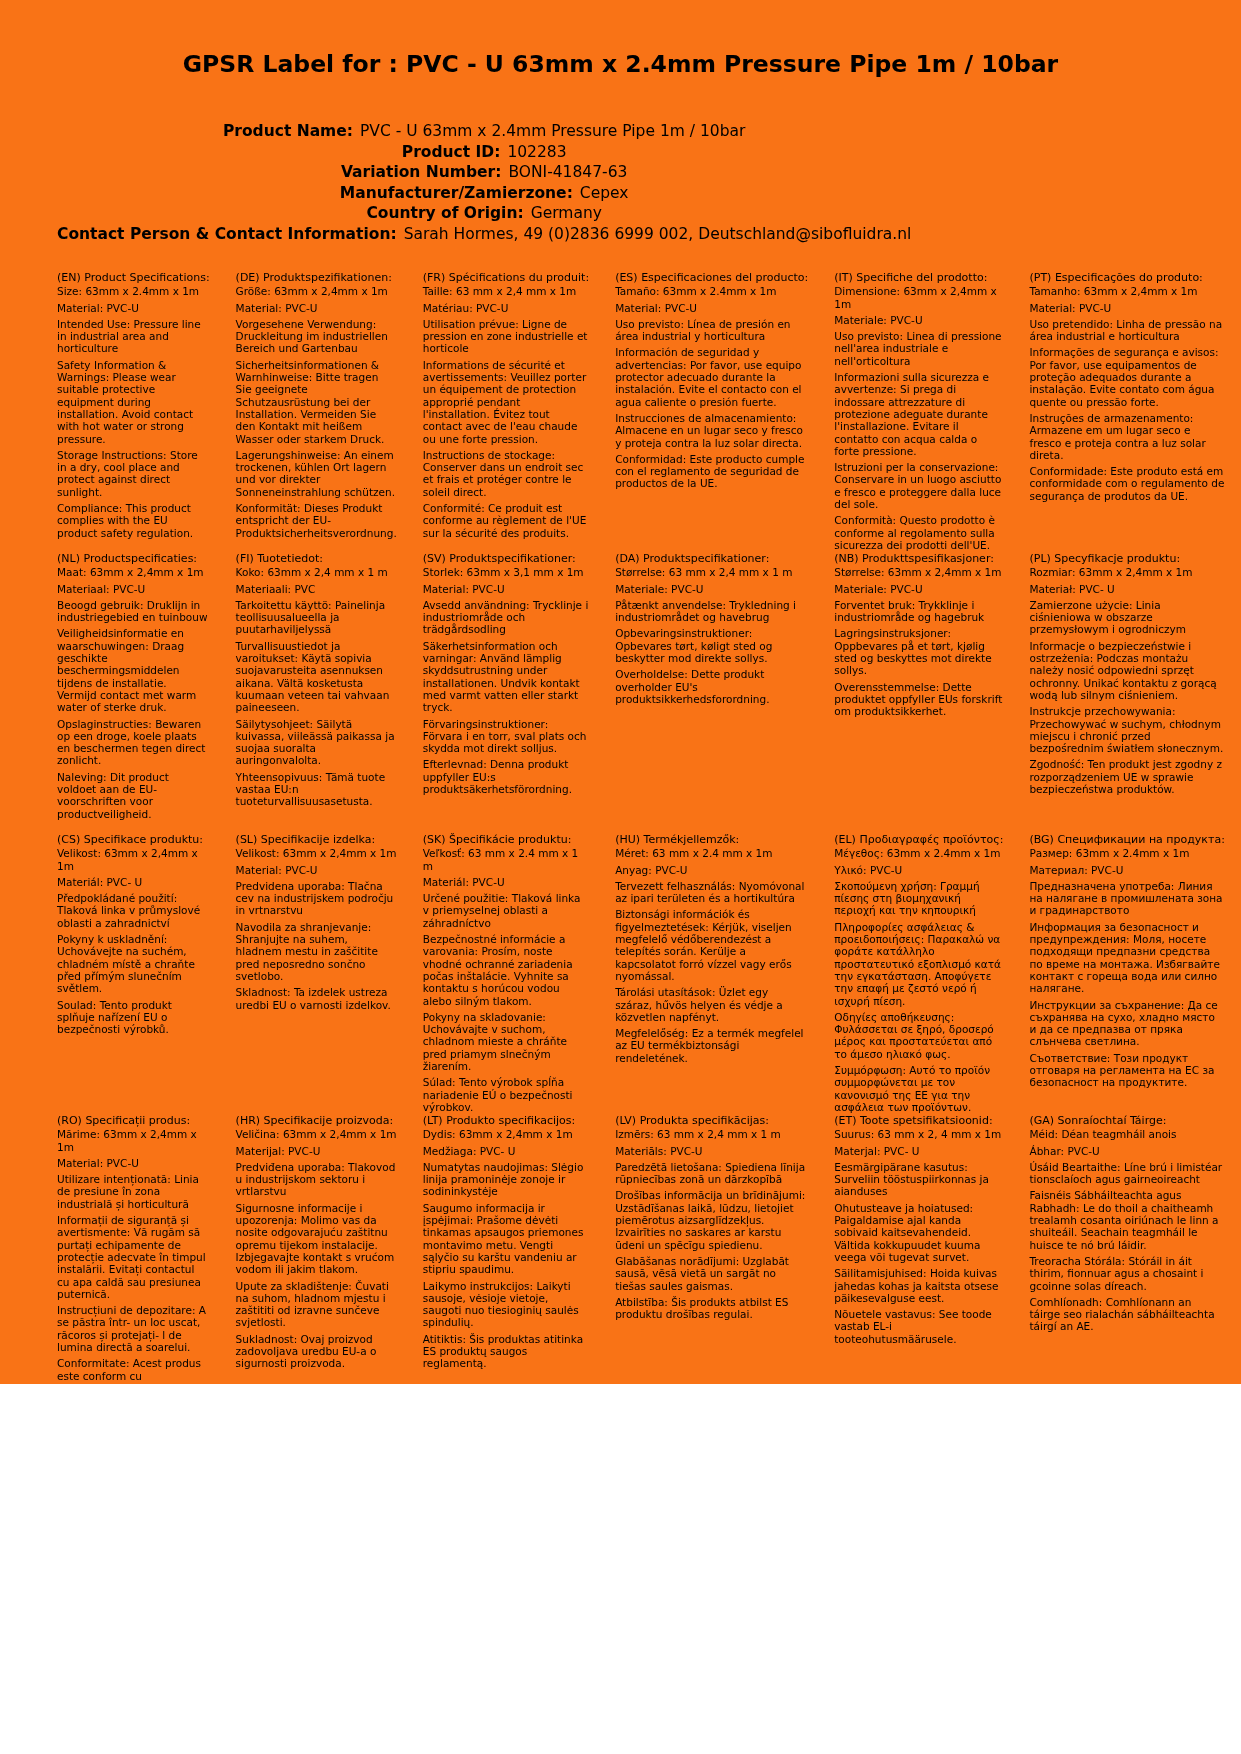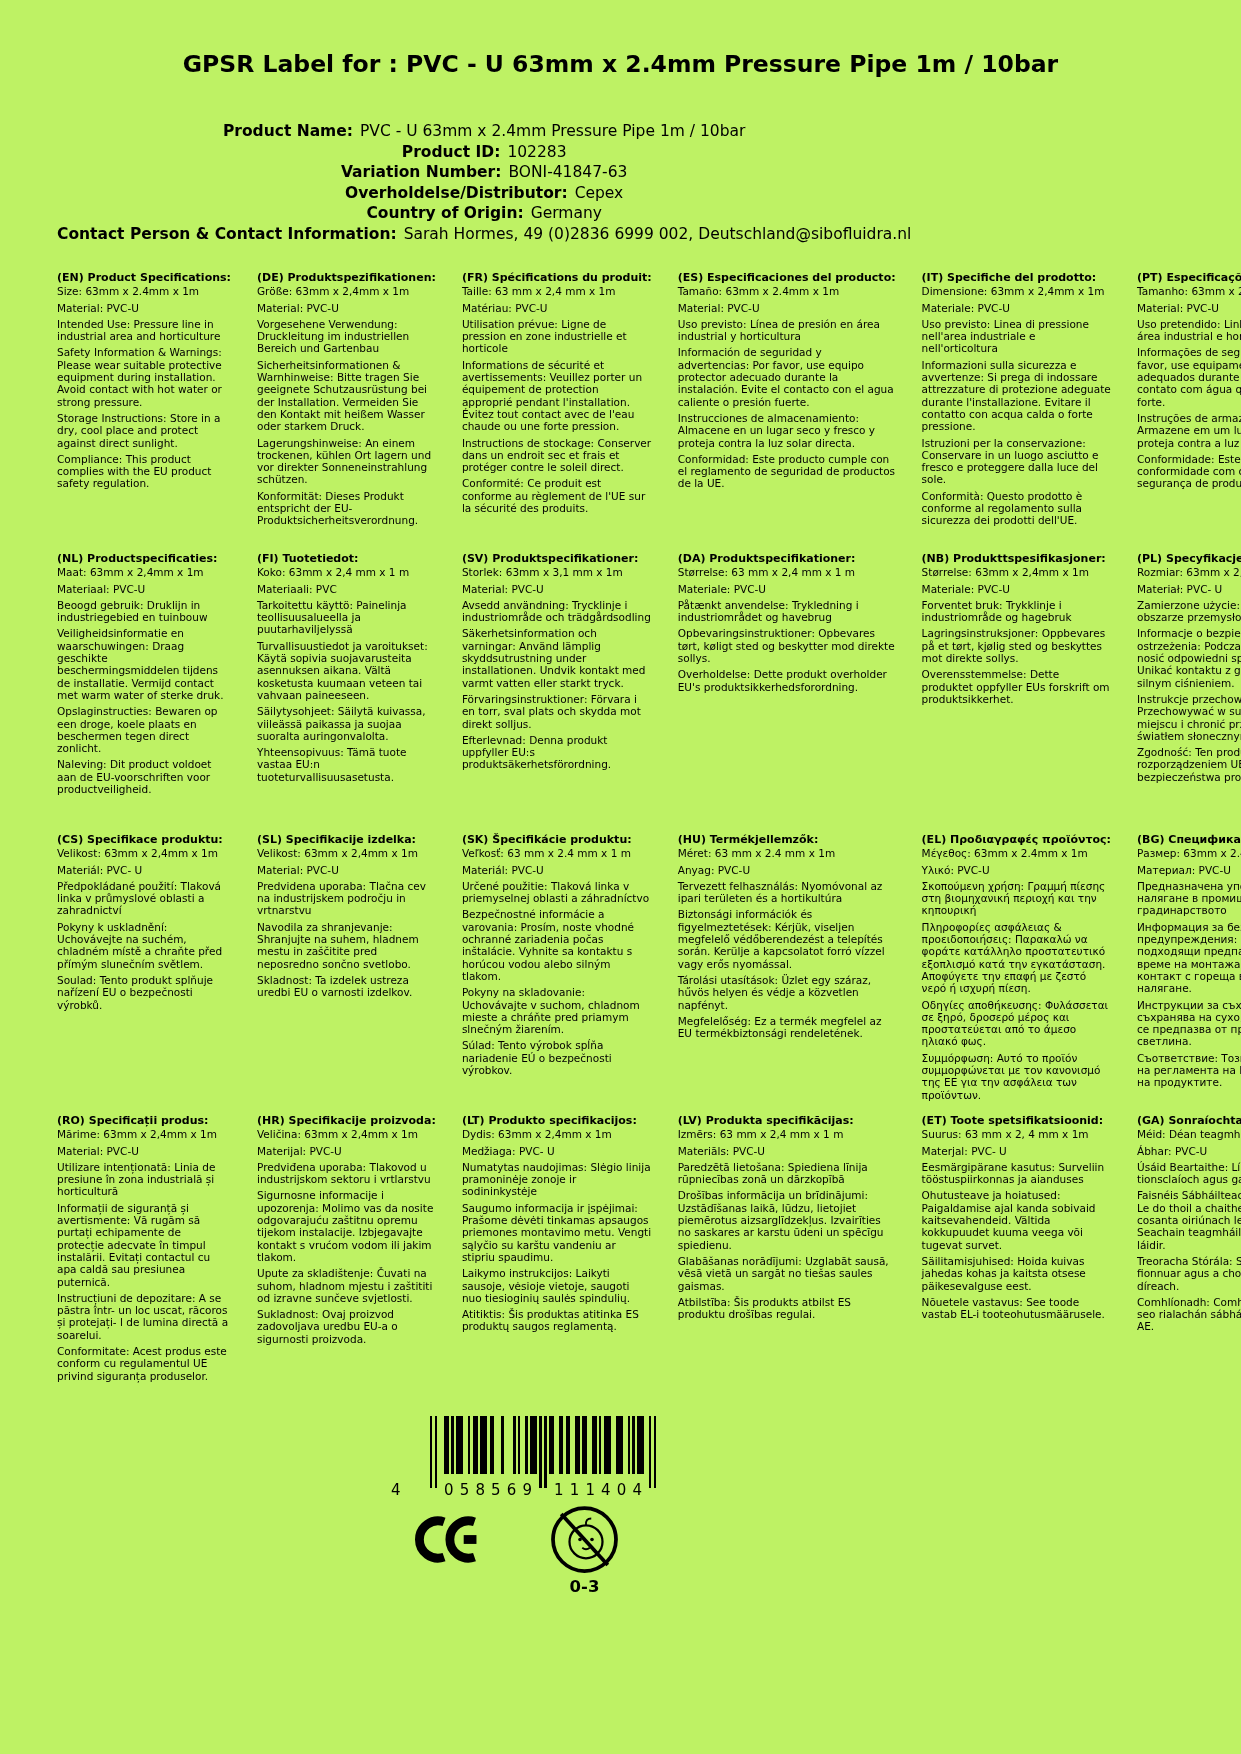--- a/index.html
+++ b/index.html
@@ -1,31 +1,31 @@
 <!DOCTYPE html>
 <html><head>
 <meta charset="utf-8">
 <style>
   html,body{margin:0;padding:0;background:#ffffff;}
   body{width:1241px;height:1754px;position:relative;font-family:"DejaVu Sans",sans-serif;color:#000;}
-  .page{position:relative;width:1241px;height:1754px;overflow:hidden;background:#bef264;}
+  .page{position:relative;width:1241px;height:1384px;overflow:hidden;background:#f97316;}
 
   .title{position:absolute;top:50px;left:0;width:100%;text-align:center;
          font-size:23.5px;font-weight:bold;margin:0;}
 
   .product-info{position:absolute;left:57px;top:121px;text-align:center;}
   .pi-row{font-size:15.5px;line-height:20.5px;white-space:nowrap;}
   .pi-label{font-weight:bold;}
   .pi-value{margin-left:7px;}
 
   .lang-grid{position:absolute;left:57px;top:272px;width:1156px;
              display:grid;grid-template-columns:repeat(6,1fr);
              column-gap:26px;grid-auto-rows:281px;}
   .lang-block{font-size:10.5px;line-height:12.3px;overflow-wrap:break-word;}
-  .lb-header{font-weight:bold;font-size:11px;white-space:nowrap;margin-bottom:1px;}
+  .lb-header{font-weight:normal;font-size:11px;white-space:nowrap;margin-bottom:1px;}
   .lang-block p{margin:0 0 4px 0;}
 
   .barcode-svg{position:absolute;left:386px;top:1414px;}
   .ce-svg{position:absolute;left:414px;top:1512px;}
   .age-svg{position:absolute;left:547px;top:1502px;}
 </style>
 </head>
 <body>
 
 <div class="page">
@@ -39,21 +39,21 @@
 
   <div class="pi-row">
     <span class="pi-label">Product ID:</span><span class="pi-value">102283</span>
   </div>
 
   <div class="pi-row">
     <span class="pi-label">Variation Number:</span><span class="pi-value">BONI-41847-63</span>
   </div>
 
   <div class="pi-row">
-    <span class="pi-label">Overholdelse/Distributor:</span><span class="pi-value">Cepex</span>
+    <span class="pi-label">Manufacturer/Zamierzone:</span><span class="pi-value">Cepex</span>
   </div>
 
   <div class="pi-row">
     <span class="pi-label">Country of Origin:</span><span class="pi-value">Germany</span>
   </div>
 
   <div class="pi-row">
     <span class="pi-label">Contact Person &amp; Contact Information:</span><span class="pi-value">Sarah Hormes, 49 (0)2836 6999 002, Deutschland@sibofluidra.nl</span>
   </div>
 </section>

